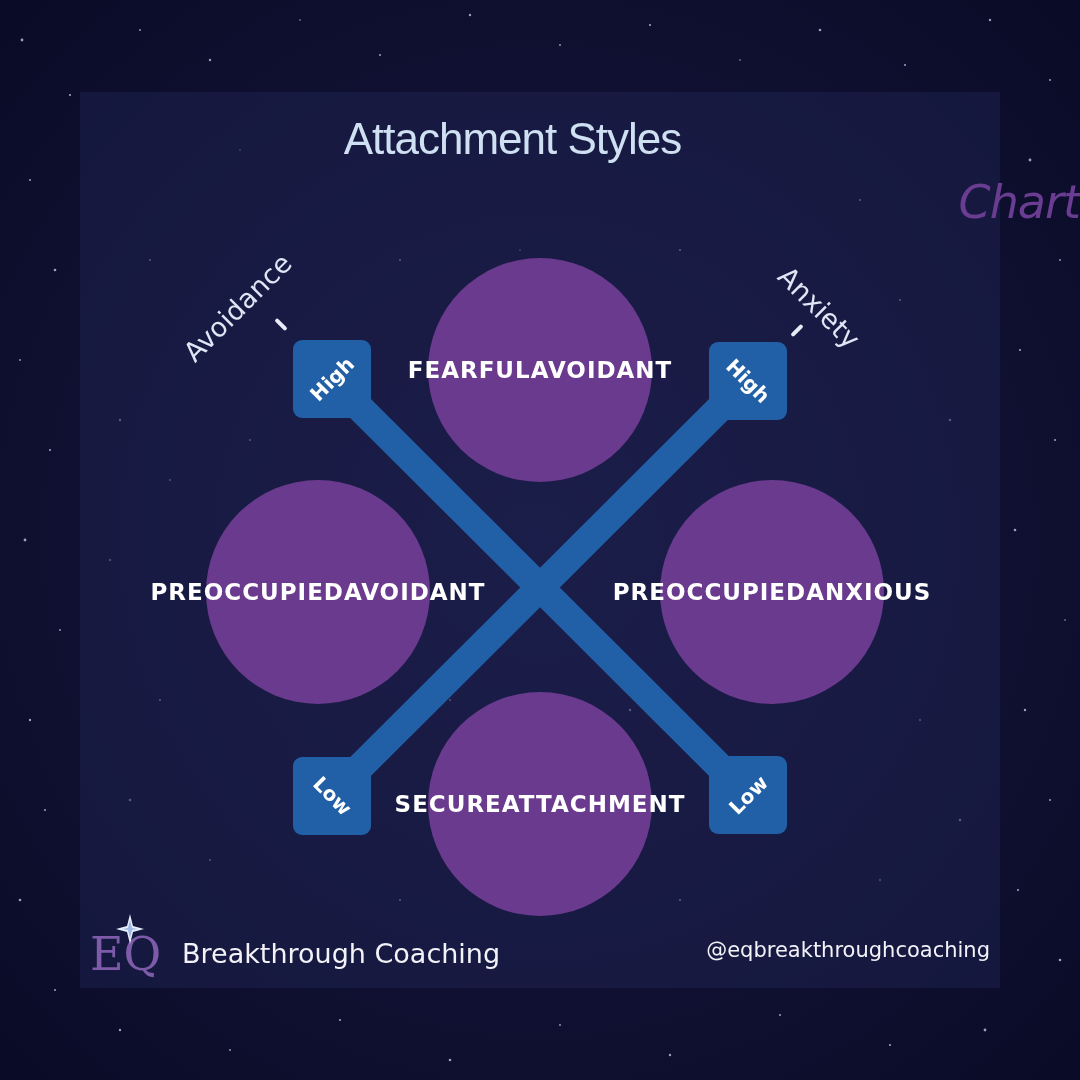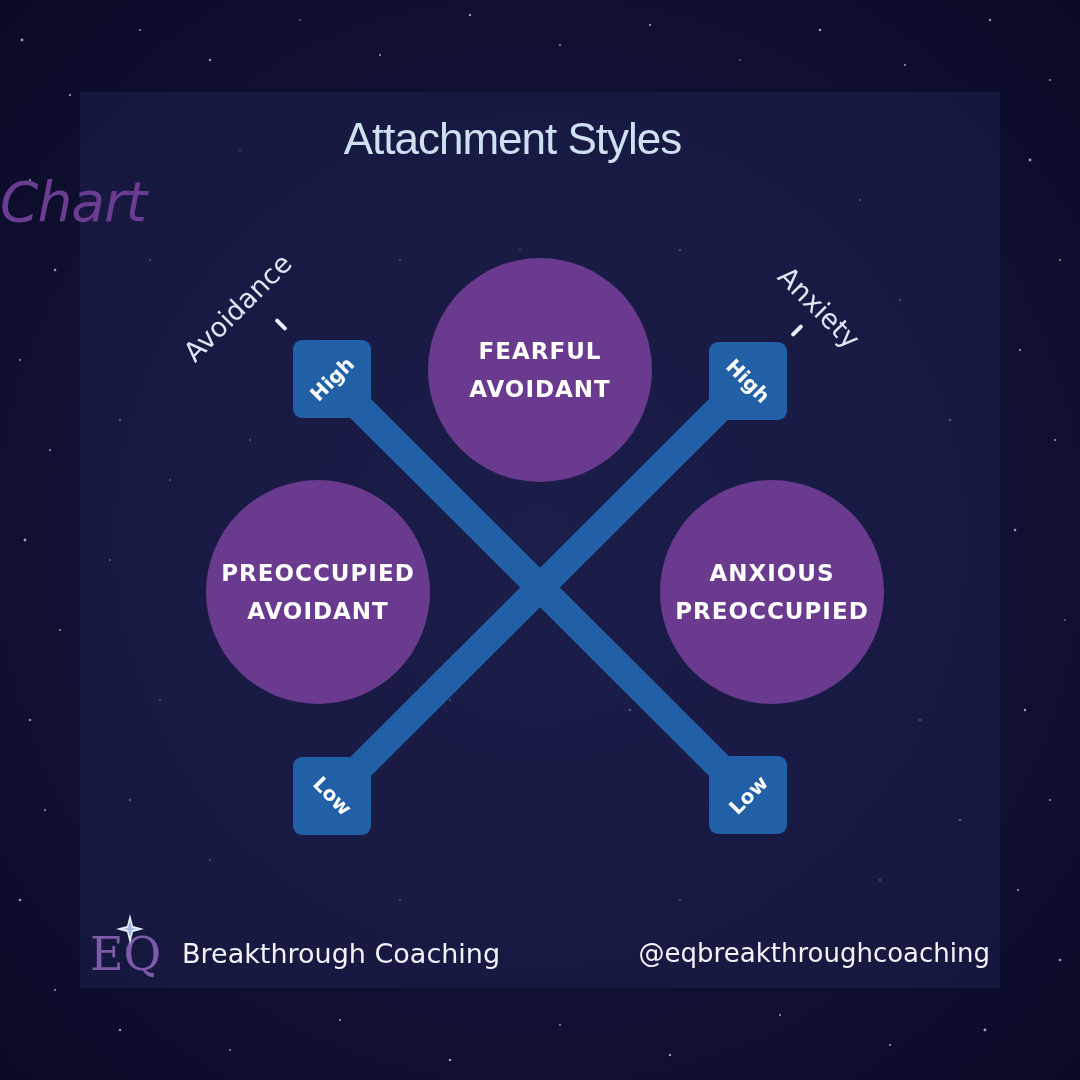--- a/index.html
+++ b/index.html
@@ -3,33 +3,33 @@
 <meta charset="utf-8">
 <style>
   html,body{margin:0;padding:0;}
   body{width:1080px;height:1080px;overflow:hidden;background:#0c0d2c;font-family:"DejaVu Sans",sans-serif;}
   .stage{position:relative;width:1080px;height:1080px;
     background:radial-gradient(ellipse at 50% 50%, #1a1b45 0%, #121336 45%, #0a0b26 100%);}
   .stars{position:absolute;inset:0;}
   .panel{position:absolute;left:80px;top:92px;width:920px;height:896px;background:rgba(30,32,78,0.55);}
   .title{position:absolute;left:0;top:100px;width:1025px;text-align:center;color:#cfe0f2;
     font-family:"Liberation Sans",sans-serif;font-weight:normal;font-size:44px;letter-spacing:-1px;line-height:78px;}
-  .subtitle{position:absolute;left:0;top:172px;width:1080px;text-align:left;color:#6a3c92;
-    font-family:"DejaVu Sans",sans-serif;font-style:italic;font-size:55px;line-height:60px;letter-spacing:-1px;}
+  .subtitle{position:absolute;left:0;top:172px;width:1080px;text-align:right;color:#6a3c92;
+    font-family:"DejaVu Sans",sans-serif;font-style:italic;font-size:46px;line-height:60px;letter-spacing:-1px;}
   svg.diagram{position:absolute;left:0;top:0;}
   .circle{position:absolute;width:224px;height:224px;border-radius:50%;background:#6a3a8e;
-    display:flex;flex-direction:column;align-items:center;justify-content:center;}
+    display:flex;flex-direction:row;align-items:center;justify-content:center;}
   .circle span{color:#fff;font-family:"DejaVu Sans",sans-serif;font-weight:bold;font-size:23px;line-height:38px;letter-spacing:1px;}
   .box{position:absolute;width:78px;height:78px;border-radius:9px;background:#2160a6;
     display:flex;align-items:center;justify-content:center;}
   .box span{color:#fff;font-family:"DejaVu Sans",sans-serif;font-weight:bold;font-size:20px;}
   .axislabel{position:absolute;color:#dfe6f5;font-family:"DejaVu Sans",sans-serif;font-size:27px;white-space:nowrap;}
   .tick{position:absolute;width:4px;height:15px;background:#e8ecf8;border-radius:2px;}
   .footer-left{position:absolute;left:182px;top:938px;color:#f2f2f8;font-family:"DejaVu Sans",sans-serif;font-size:27px;text-align:center;}
-  .footer-right{position:absolute;right:90px;top:938px;color:#f2f2f8;font-family:"DejaVu Sans",sans-serif;font-size:26px;}
+  .footer-right{position:absolute;right:90px;top:938px;color:#f2f2f8;font-family:"DejaVu Sans",sans-serif;font-size:21px;}
   .logo{position:absolute;left:86px;top:912px;width:90px;height:76px;}
 </style>
 </head>
 <body>
 
 <div class="stage">
 
   <svg class="stars" width="1080" height="1080" viewBox="0 0 1080 1080">
     <g fill="#c9d3f5" opacity="0.75">
       <circle cx="22" cy="40" r="1.4"></circle>
@@ -133,22 +133,26 @@
 
   <div class="circle" style="left:428px;top:258px;">
     <span>FEARFUL</span>
     <span>AVOIDANT</span>
   </div>
   <div class="circle" style="left:206px;top:480px;">
     <span>PREOCCUPIED</span>
     <span>AVOIDANT</span>
   </div>
   <div class="circle" style="left:660px;top:480px;">
+    <span>PREOCCUPIED</span>
     <span>ANXIOUS</span>
-    <span>PREOCCUPIED</span>
+  </div>
+  <div class="circle" style="left:428px;top:692px;">
+    <span>SECURE</span>
+    <span>ATTACHMENT</span>
   </div>
 
   <svg class="logo" viewBox="0 0 90 76">
     <text x="4" y="58" font-family="DejaVu Serif, serif" font-size="46" fill="#7d5ba8">EQ</text>
     <polygon points="44,2 47,14 58,17 47,20 44,32 41,20 30,17 41,14" fill="#e8eefc"></polygon>
     <polygon points="44,8 46,16 52,17 46,18 44,26 42,18 36,17 42,16" fill="#9fb8e8"></polygon>
   </svg>
   <div class="footer-left">Breakthrough Coaching</div>
   <div class="footer-right">@eqbreakthroughcoaching</div>
 </div>

